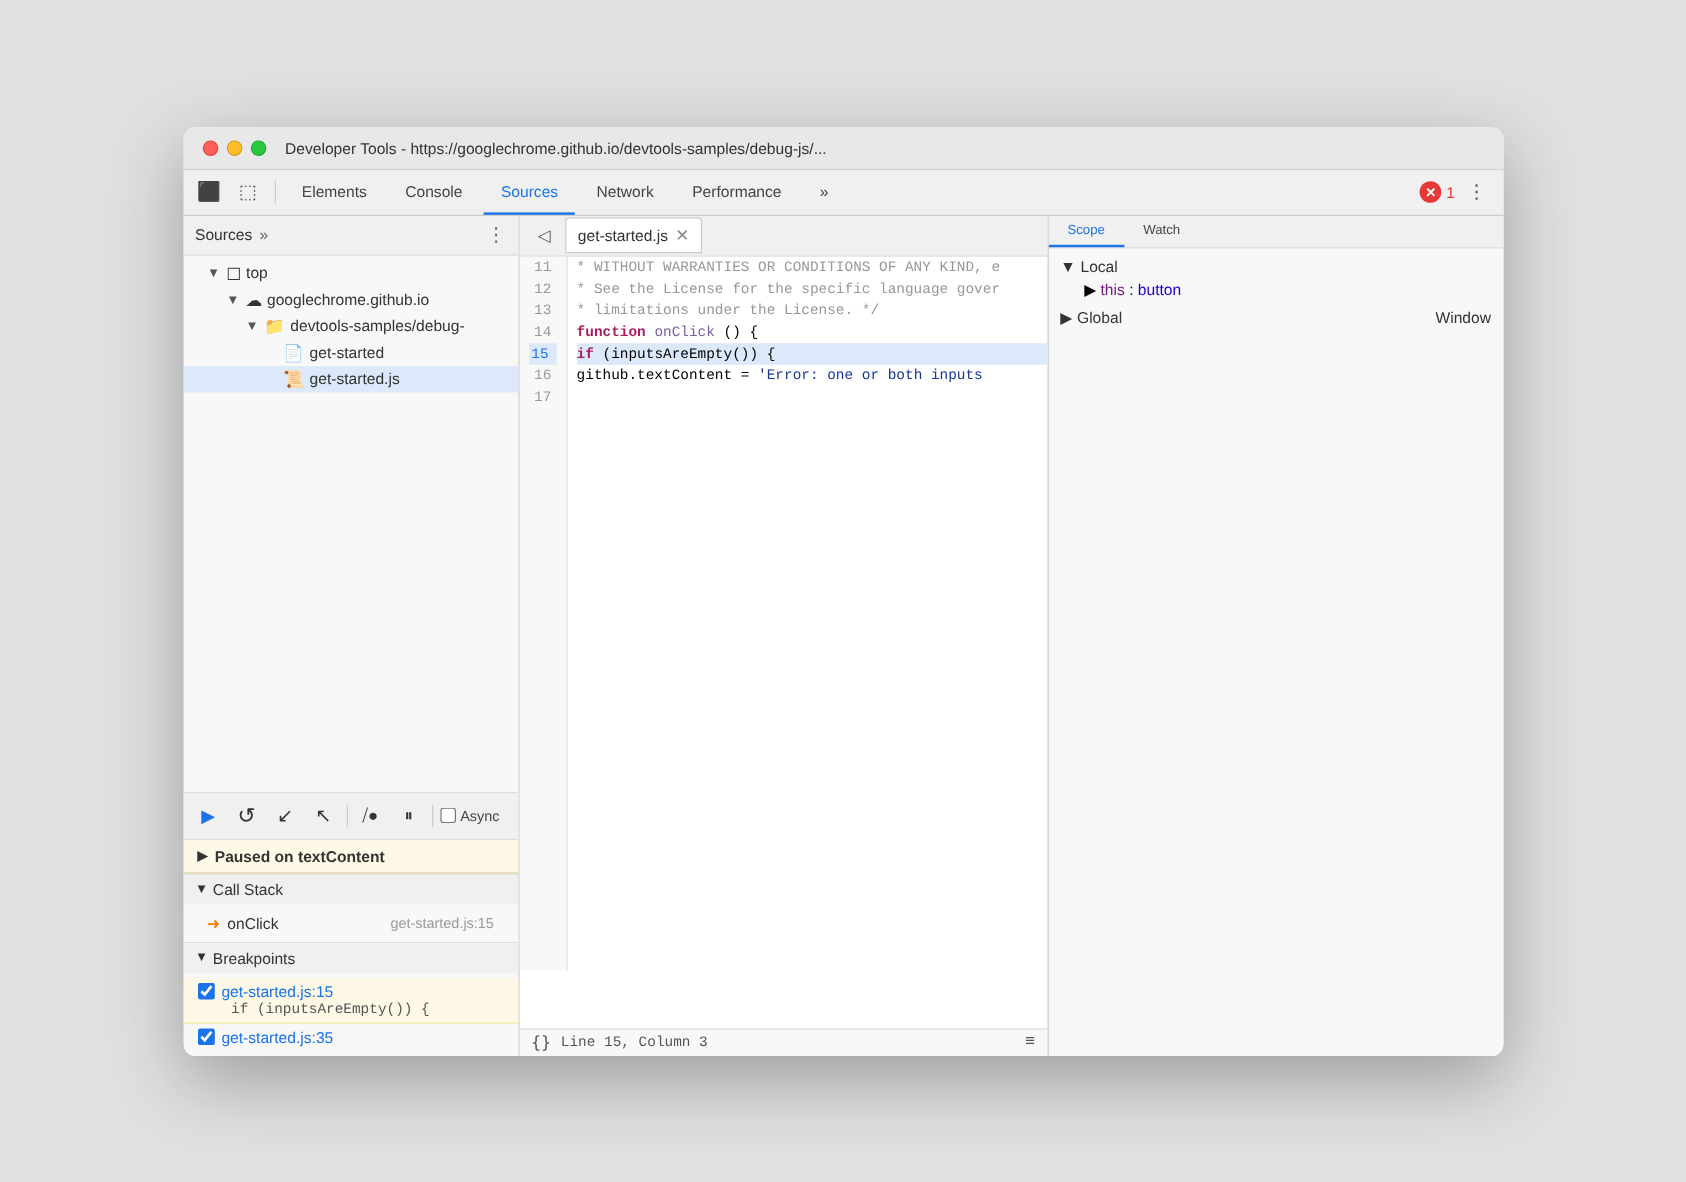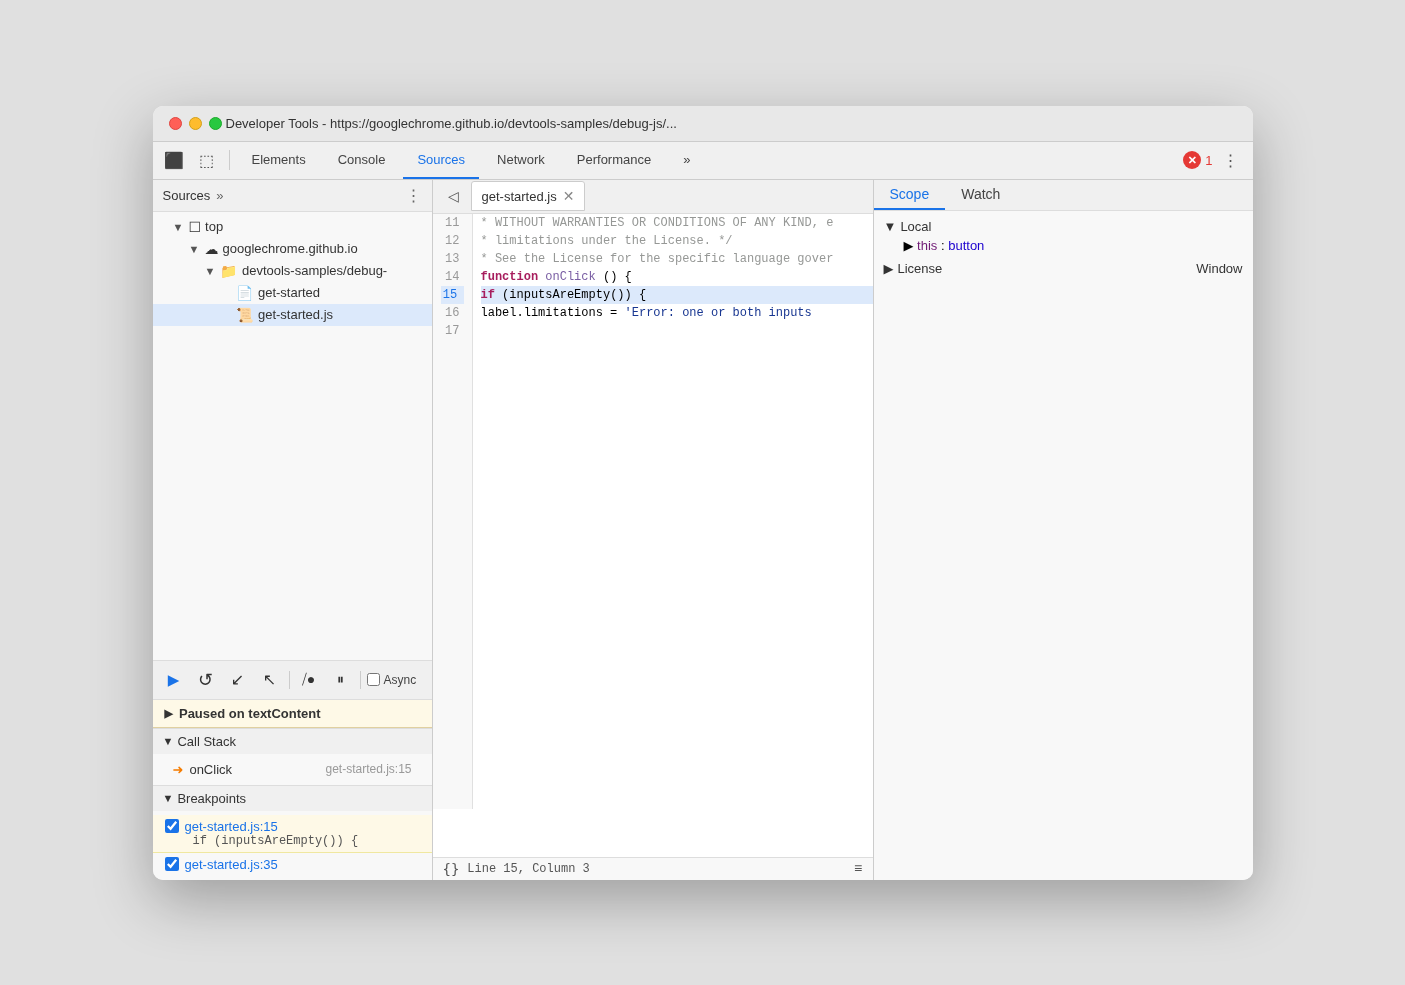--- a/index.html
+++ b/index.html
@@ -18,21 +18,21 @@
       box-shadow: 0 20px 60px rgba(0,0,0,0.3);
       overflow: hidden;
     }
     
     .title-bar {
       background: #e8e8e8;
       border-bottom: 1px solid #ccc;
       padding: 10px 16px;
       display: flex;
       align-items: center;
-      gap: 4px;
+      gap: 16px;
     }
     .traffic-lights {
       display: flex;
       gap: 7px;
     }
     .traffic-light {
       width: 13px;
       height: 13px;
       border-radius: 50%;
     }
@@ -394,21 +394,21 @@
       flex-direction: column;
       background: #f8f8f8;
     }
     .scope-tabs {
       display: flex;
       border-bottom: 1px solid #ddd;
       background: #f0f0f0;
     }
     .scope-tab {
       padding: 6px 16px;
-      font-size: 14px;
+      font-size: 11px;
       color: #444;
       cursor: pointer;
       border-bottom: 2px solid transparent;
     }
     .scope-tab.active {
       color: #1a73e8;
       border-bottom: 2px solid #1a73e8;
     }
     .scope-content {
       flex: 1;
@@ -603,38 +603,38 @@
               <div class="line-number">14</div>
               <div class="line-number highlighted">15</div>
               <div class="line-number">16</div>
               <div class="line-number">17</div>
             </div>
             <div class="code-lines">
               <div class="code-line">
                 <span class="comment">  * WITHOUT WARRANTIES OR CONDITIONS OF ANY KIND, e</span>
               </div>
               <div class="code-line">
-                <span class="comment">  * limitations under the License. */</span>
+                <span class="comment">  * See the License for the specific language gover</span>
               </div>
               <div class="code-line">
-                <span class="comment">  * See the License for the specific language gover</span>
+                <span class="comment">  * limitations under the License. */</span>
               </div>
               <div class="code-line">
                 <span class="kw">function</span>
                 <span> </span>
                 <span class="fn-name">onClick</span>
                 <span>() {</span>
               </div>
               <div class="code-line highlighted">
                 <span>  </span>
                 <span class="kw">if</span>
                 <span> (inputsAreEmpty()) {</span>
               </div>
               <div class="code-line">
-                <span>    label.limitations = </span>
+                <span>    github.textContent = </span>
                 <span class="str">'Error: one or both inputs</span>
               </div>
             </div>
           </div>
 
           <div class="code-status-bar">
             <span class="curly-icon">{}</span>
             <span>Line 15, Column 3</span>
             <div style="flex:1"></div>
             <span style="font-size:14px; color:#555;">≡</span>
@@ -663,21 +663,21 @@
               <span class="scope-key">this</span>
               <span>: </span>
               <span class="scope-value">button</span>
             </div>
           </div>
 
           <div class="scope-section">
             <div class="scope-section-header" style="display:flex; justify-content:space-between;">
               <div style="display:flex; align-items:center; gap:4px;">
                 <span>▶</span>
-                <span>License</span>
+                <span>Global</span>
               </div>
               <span class="scope-global-value">Window</span>
             </div>
           </div>
         </div>
       </div>
     </div>
   </div>
 </div>
 

